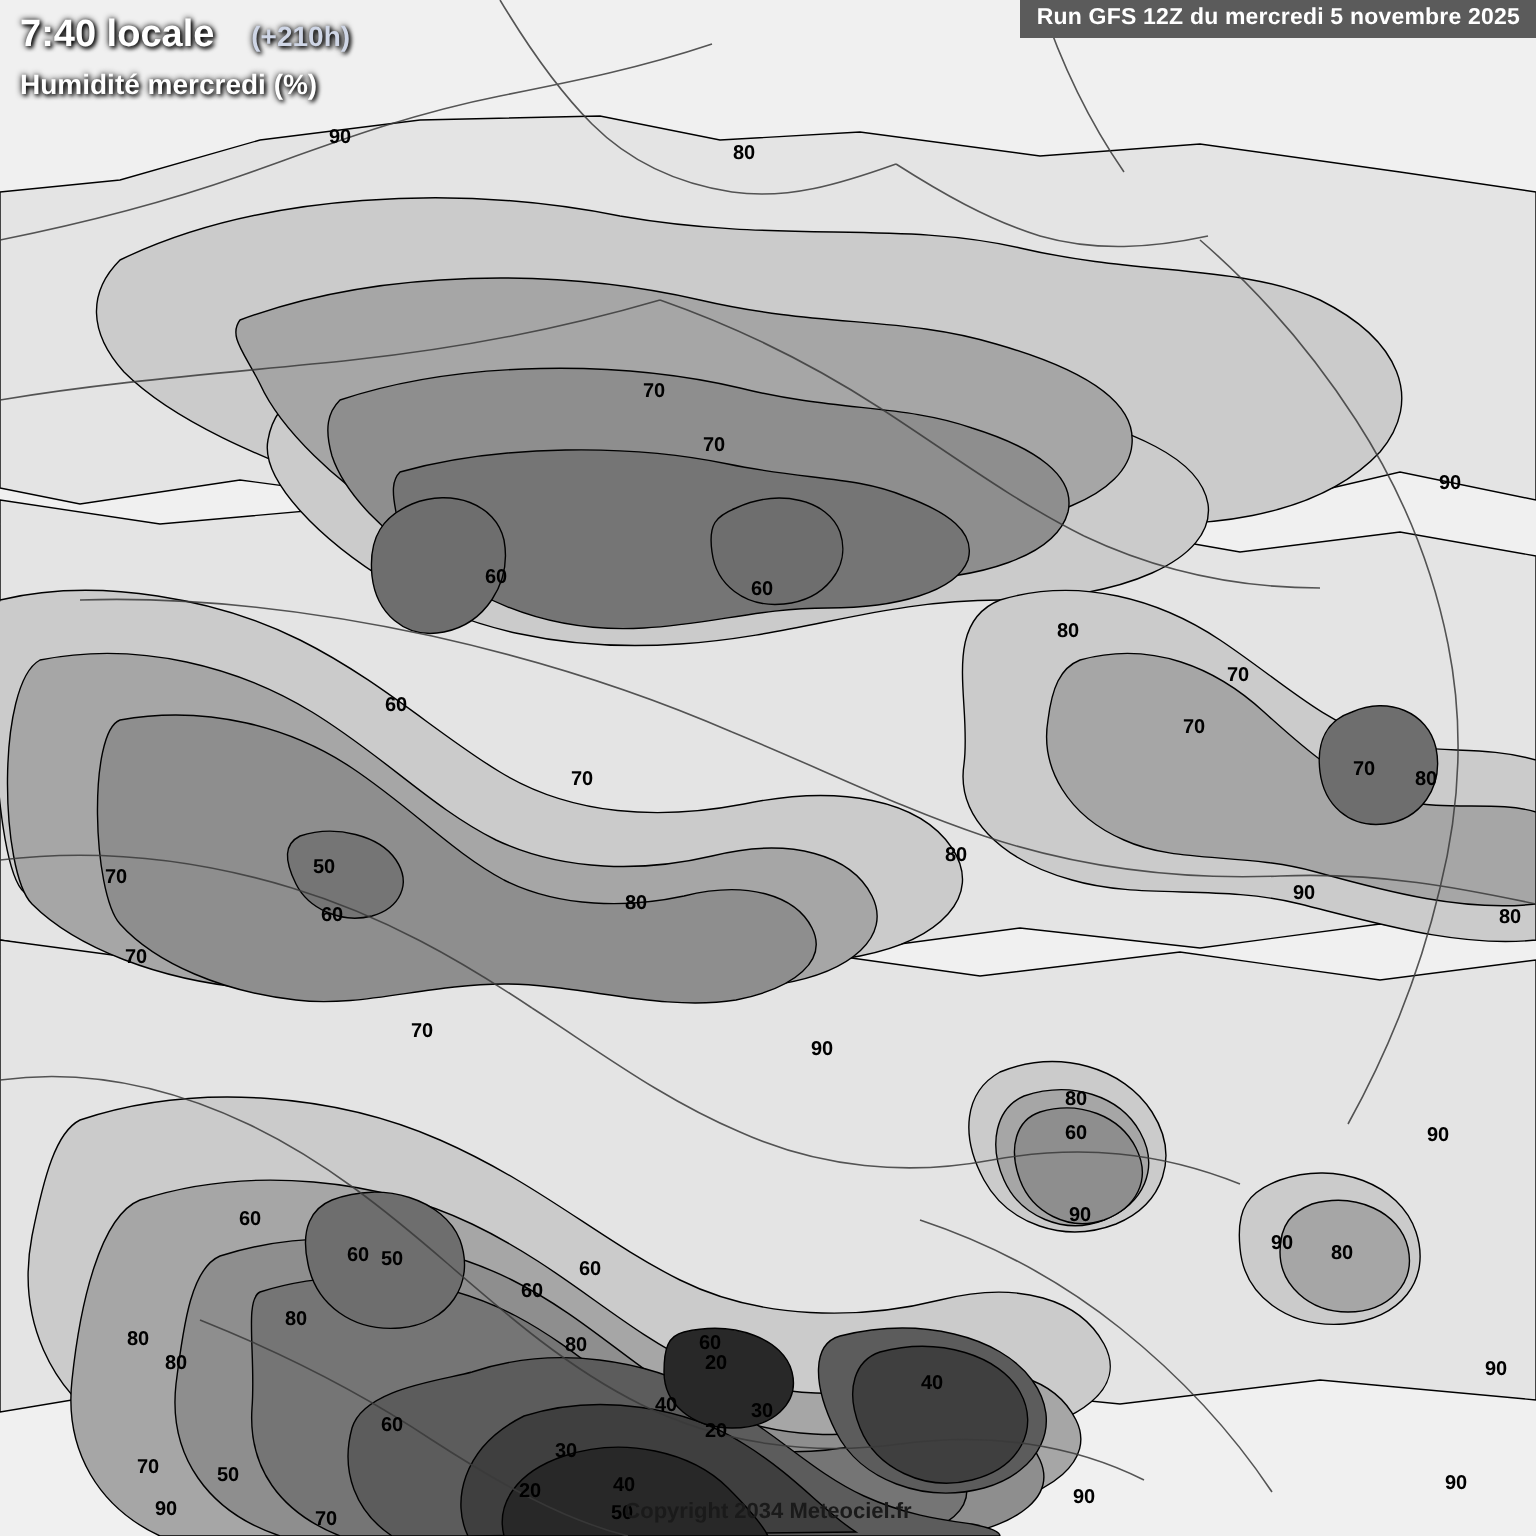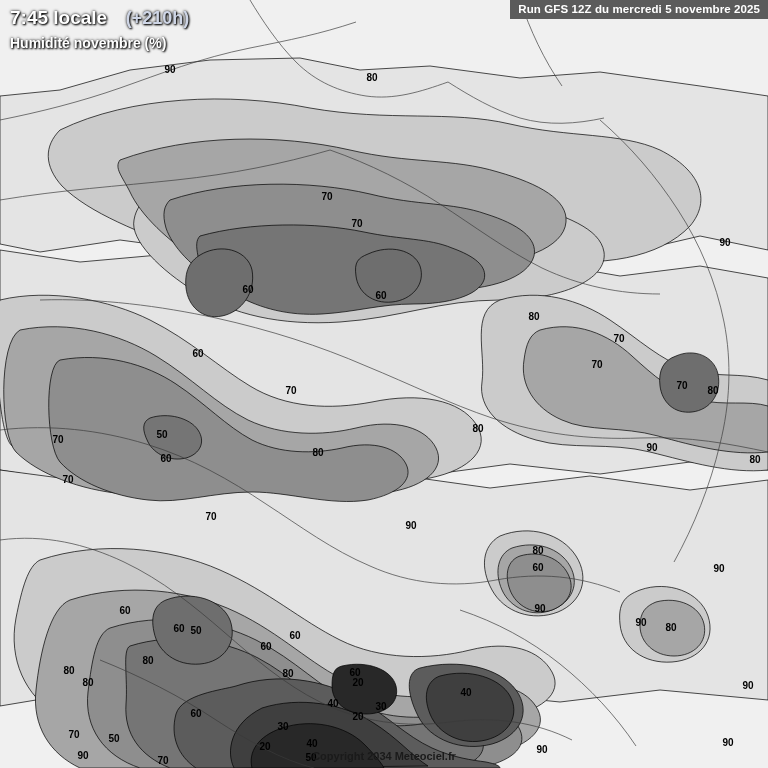--- a/index.html
+++ b/index.html
@@ -45,21 +45,21 @@
     white-space: nowrap;
   }
   #title-hour {
     color: #ffffff;
     font-size: 19px;
     font-weight: bold;
     text-shadow: 0 0 3px #000, 1px 1px 2px #000;
   }
   #title-offset {
     color: #cfd6e6;
-    font-size: 18px;
+    font-size: 14px;
     font-weight: bold;
     margin-left: 14px;
     text-shadow: 0 0 3px #000, 1px 1px 2px #000;
   }
   #title-param {
     margin-top: 5px;
     color: #ffffff;
     font-size: 14px;
     font-weight: bold;
     text-shadow: 0 0 3px #000, 1px 1px 2px #000;
@@ -298,23 +298,23 @@
       <div class="clabel" style="left: 312px; top: 743px;">40</div>
       <div class="clabel" style="left: 311px; top: 757px;">50</div>
       <div class="clabel" style="left: 83px; top: 755px;">90</div>
       <div class="clabel" style="left: 163px; top: 760px;">70</div>
       <div class="clabel" style="left: 542px; top: 749px;">90</div>
       <div class="clabel" style="left: 728px; top: 742px;">90</div>
     </div>
 
   <div class="overlay-text" id="header-left">
     <div id="title-hour-row">
-      <span id="title-hour">7:45 locale</span>
+      <span id="title-hour">7:40 locale</span>
       <span id="title-offset">(+210h)</span>
     </div>
-    <div id="title-param">Humidité novembre (%)</div>
+    <div id="title-param">Humidité mercredi (%)</div>
   </div>
 
   <div id="run-banner">Run GFS 12Z du mercredi 5 novembre 2025</div>
 
   <div id="copyright">Copyright 2034 Meteociel.fr</div>
 
 </div>
 
 </body></html>

